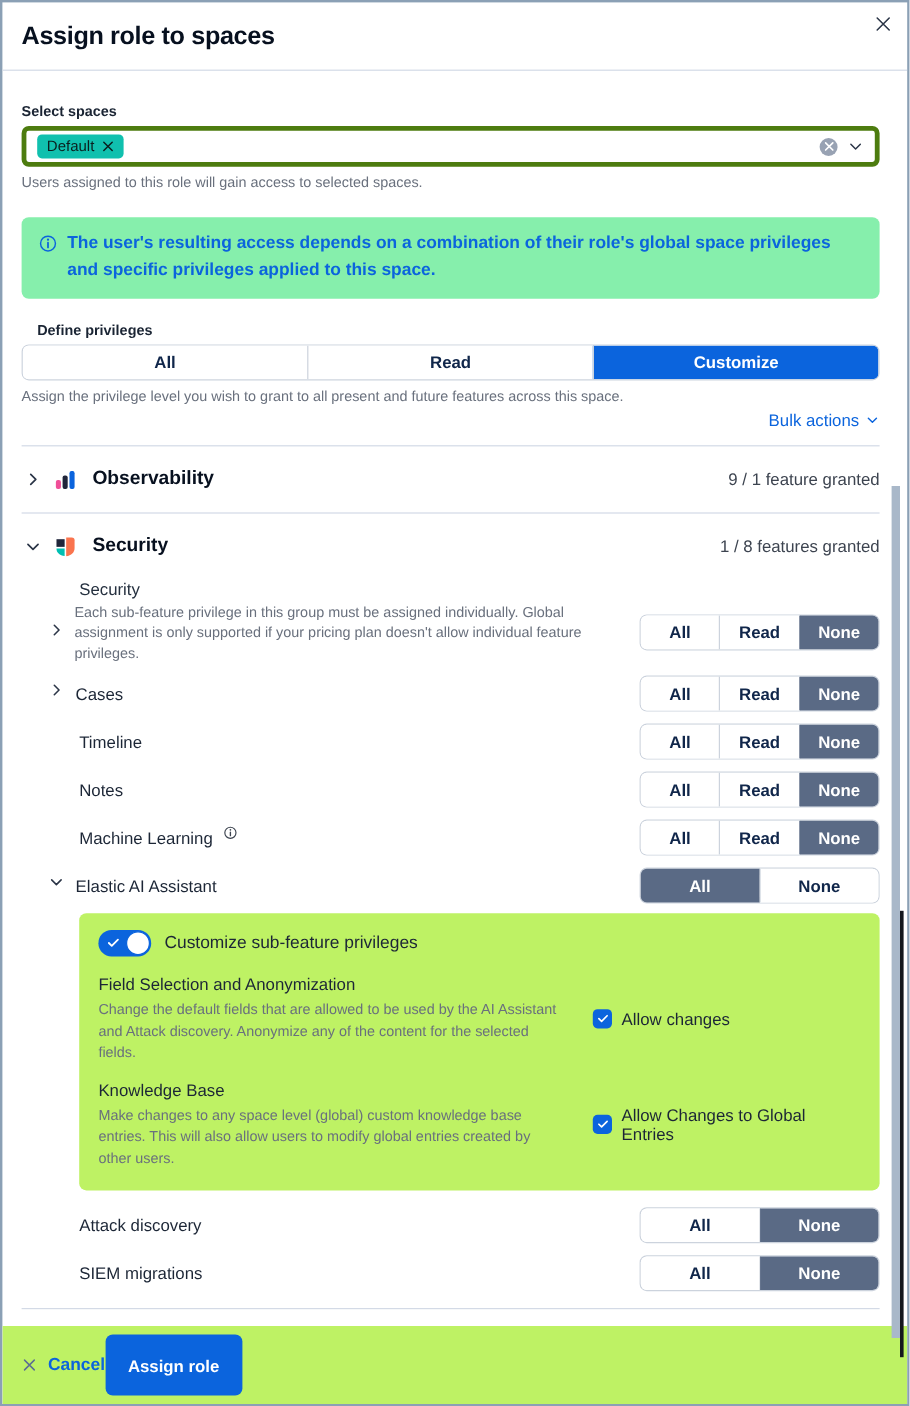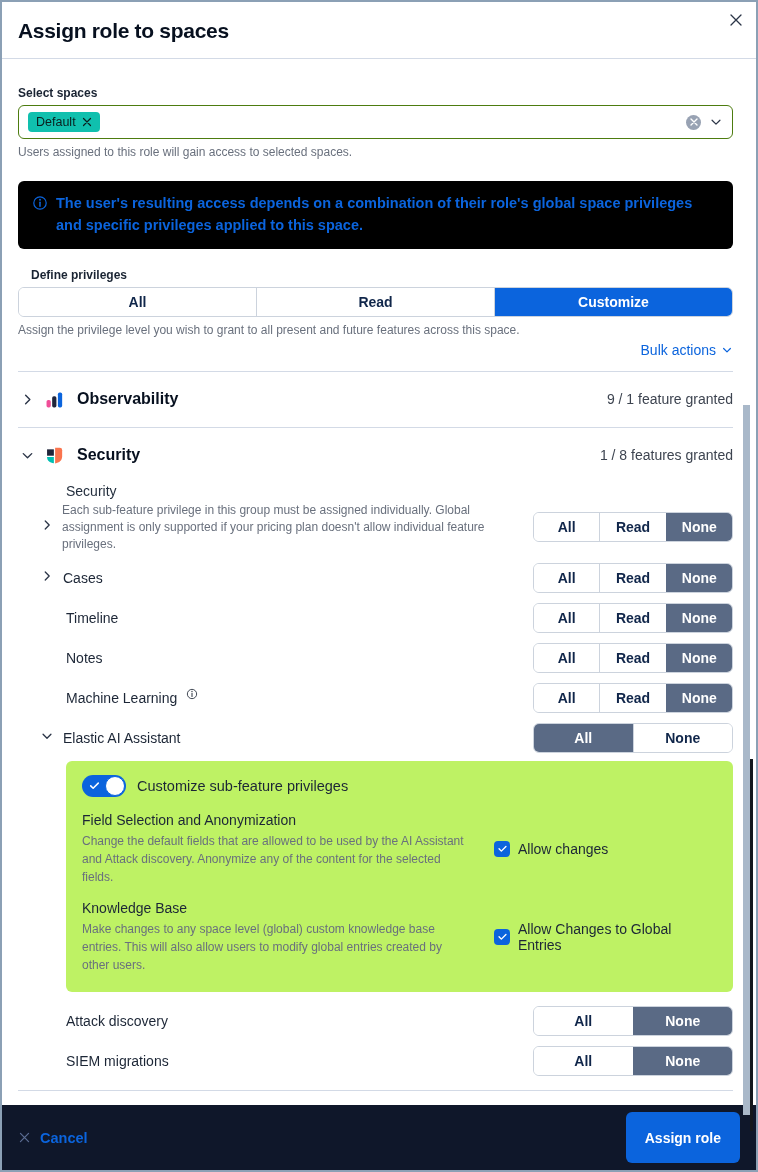--- a/index.html
+++ b/index.html
@@ -14,27 +14,27 @@
 
   
   .m-header { padding:17px 16px 15px; border-bottom:1px solid #d3dae6; position:relative; flex:0 0 auto; }
   .m-title { font-size:21px; font-weight:700; letter-spacing:-0.3px; color:#07101f; }
   .close-btn { position:absolute; top:4px; right:6px; background:none; border:none; cursor:pointer; padding:6px; line-height:0; }
 
   
   .m-body { flex:1 1 auto; padding:27px 23px 0 16px; overflow:hidden; }
 
   .form-label { font-size:12px; font-weight:700; color:#1a2433; margin-bottom:5px; }
-  .combobox { height:34px; border:1px solid #4d7c0f; border-radius:6px; display:flex; align-items:center; padding:0 9px; background:#fff; }
+  .combobox { height:34px; border:4px solid #4d7c0f; border-radius:6px; display:flex; align-items:center; padding:0 9px; background:#fff; }
   .badge-teal { display:inline-flex; align-items:center; gap:6px; background:#10c0ae; color:#0a1f1e; font-size:12.5px; font-weight:400; border-radius:4px; padding:3px 8px; cursor:pointer; }
   .combo-right { margin-left:auto; display:flex; align-items:center; gap:8px; }
   .clear-circle { width:15px; height:15px; border-radius:50%; background:#98a2b3; display:inline-flex; align-items:center; justify-content:center; cursor:pointer; }
   .help-text { font-size:12px; color:#69707d; margin-top:6px; }
 
-  .callout { margin-top:22px; background:#000000; border-radius:6px; padding:12px 14px; color:#0b64dd; font-size:14.5px; font-weight:700; line-height:1.5; display:flex; gap:8px; }
+  .callout { margin-top:22px; background:#86efac; border-radius:6px; padding:12px 14px; color:#0b64dd; font-size:14.5px; font-weight:700; line-height:1.5; display:flex; gap:8px; }
   .callout .ico { flex:0 0 auto; margin-top:2px; }
 
   .define-label { margin-top:19px;padding-left:13px; }
   .bgroup-lg { display:flex; height:30px; border:1px solid #ccd3dd; border-radius:6px; overflow:hidden; margin-top:2px; background:#fff; }
   .bgroup-lg .seg { flex:1; border:none; border-left:1px solid #ccd3dd; background:#fff; font-family:inherit; font-size:14px; font-weight:700; color:#10264a; cursor:pointer; }
   .bgroup-lg .seg:first-child { border-left:none; }
   .bgroup-lg .seg.sel-blue { background:#0b64dd; color:#fff; }
 
   .bulk-row { display:flex; justify-content:flex-end; align-items:flex-end; margin-top:5px; }
   .bulk-link { display:inline-flex; align-items:center; gap:5px; color:#0b64dd; font-size:14px; font-weight:500; text-decoration:none; cursor:pointer; }
@@ -74,21 +74,21 @@
 
   .subfeat { display:flex; align-items:center; margin-bottom:14px; }
   .subfeat-left { width:384px; flex:0 0 auto; }
   .subfeat-title { font-size:14px; color:#1c2636; margin-bottom:4px; }
   .subfeat-desc { font-size:12px; color:#69707d; line-height:1.5; }
   .subfeat-right { margin-left:28px; display:flex; align-items:center; gap:8px; }
   .checkbox { width:16px; height:16px; border-radius:4px; background:#0b64dd; display:inline-flex; align-items:center; justify-content:center; cursor:pointer; flex:0 0 auto; }
   .cb-label { font-size:14px; color:#1c2636; }
 
   
-  .m-footer { flex:0 0 65px; background:#0f172a; display:flex; align-items:center; justify-content:space-between; padding:0 16px; }
+  .m-footer { flex:0 0 65px; background:#bef264; display:flex; align-items:center; padding:0 16px; }
   .cancel-link { display:inline-flex; align-items:center; gap:9px; background:none; border:none; cursor:pointer; font-family:inherit; font-size:14.5px; font-weight:700; color:#0b64dd; }
   .assign-btn { background:#0b64dd; border:none; border-radius:6px; color:#fff; font-family:inherit; font-size:14px; font-weight:700; height:51px; padding:0 19px; cursor:pointer; }
 
   
   .scrollbar-gray { position:absolute; right:6px; top:403px; width:7px; height:710px; background:#a9b8c9; }
   .scrollbar-black { position:absolute; right:3px; top:757px; width:3px; height:372px; background:#15181d; }
 </style>
 </head>
 <body>
 

